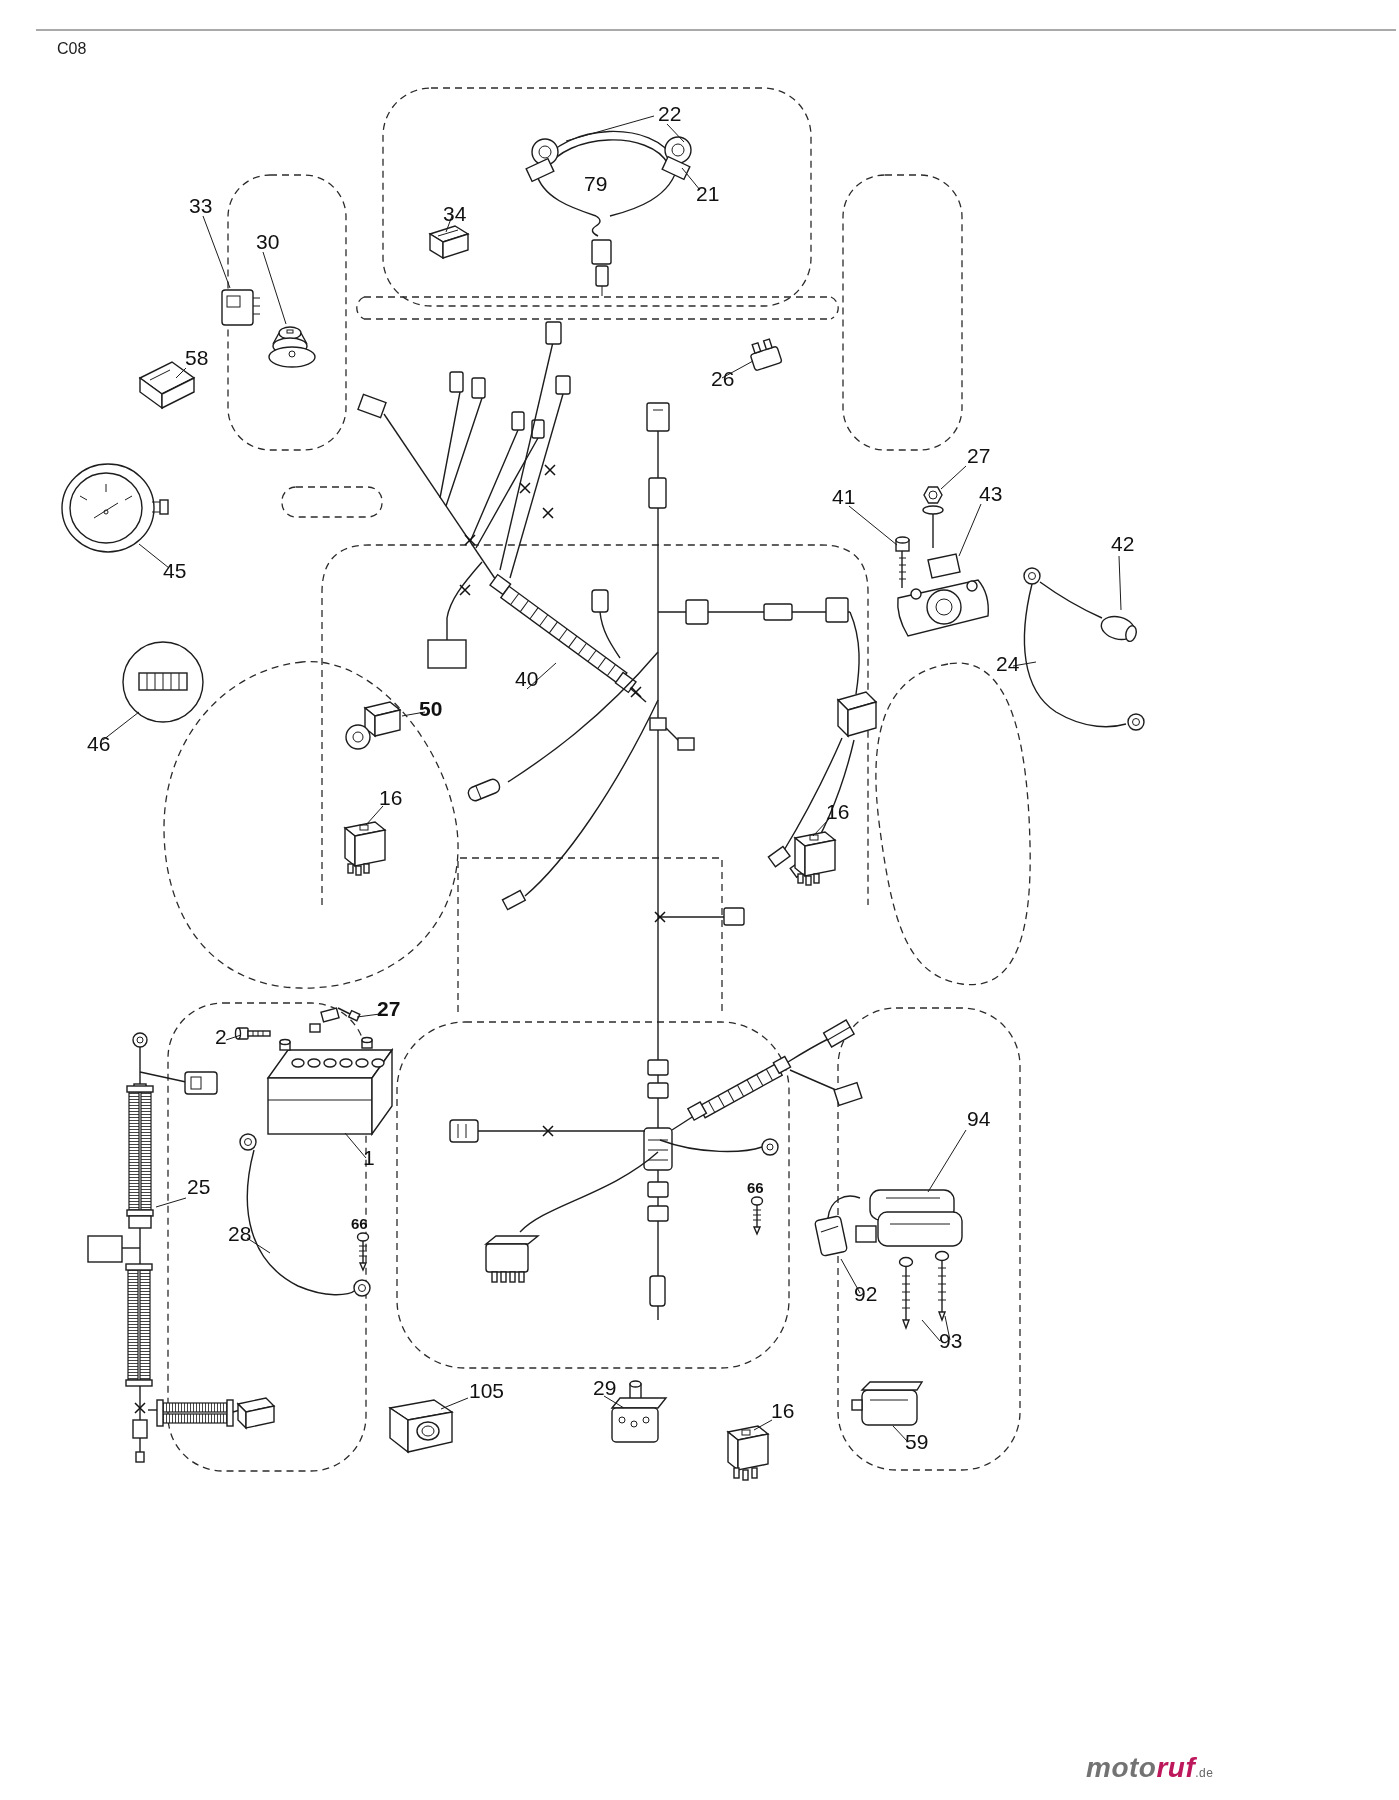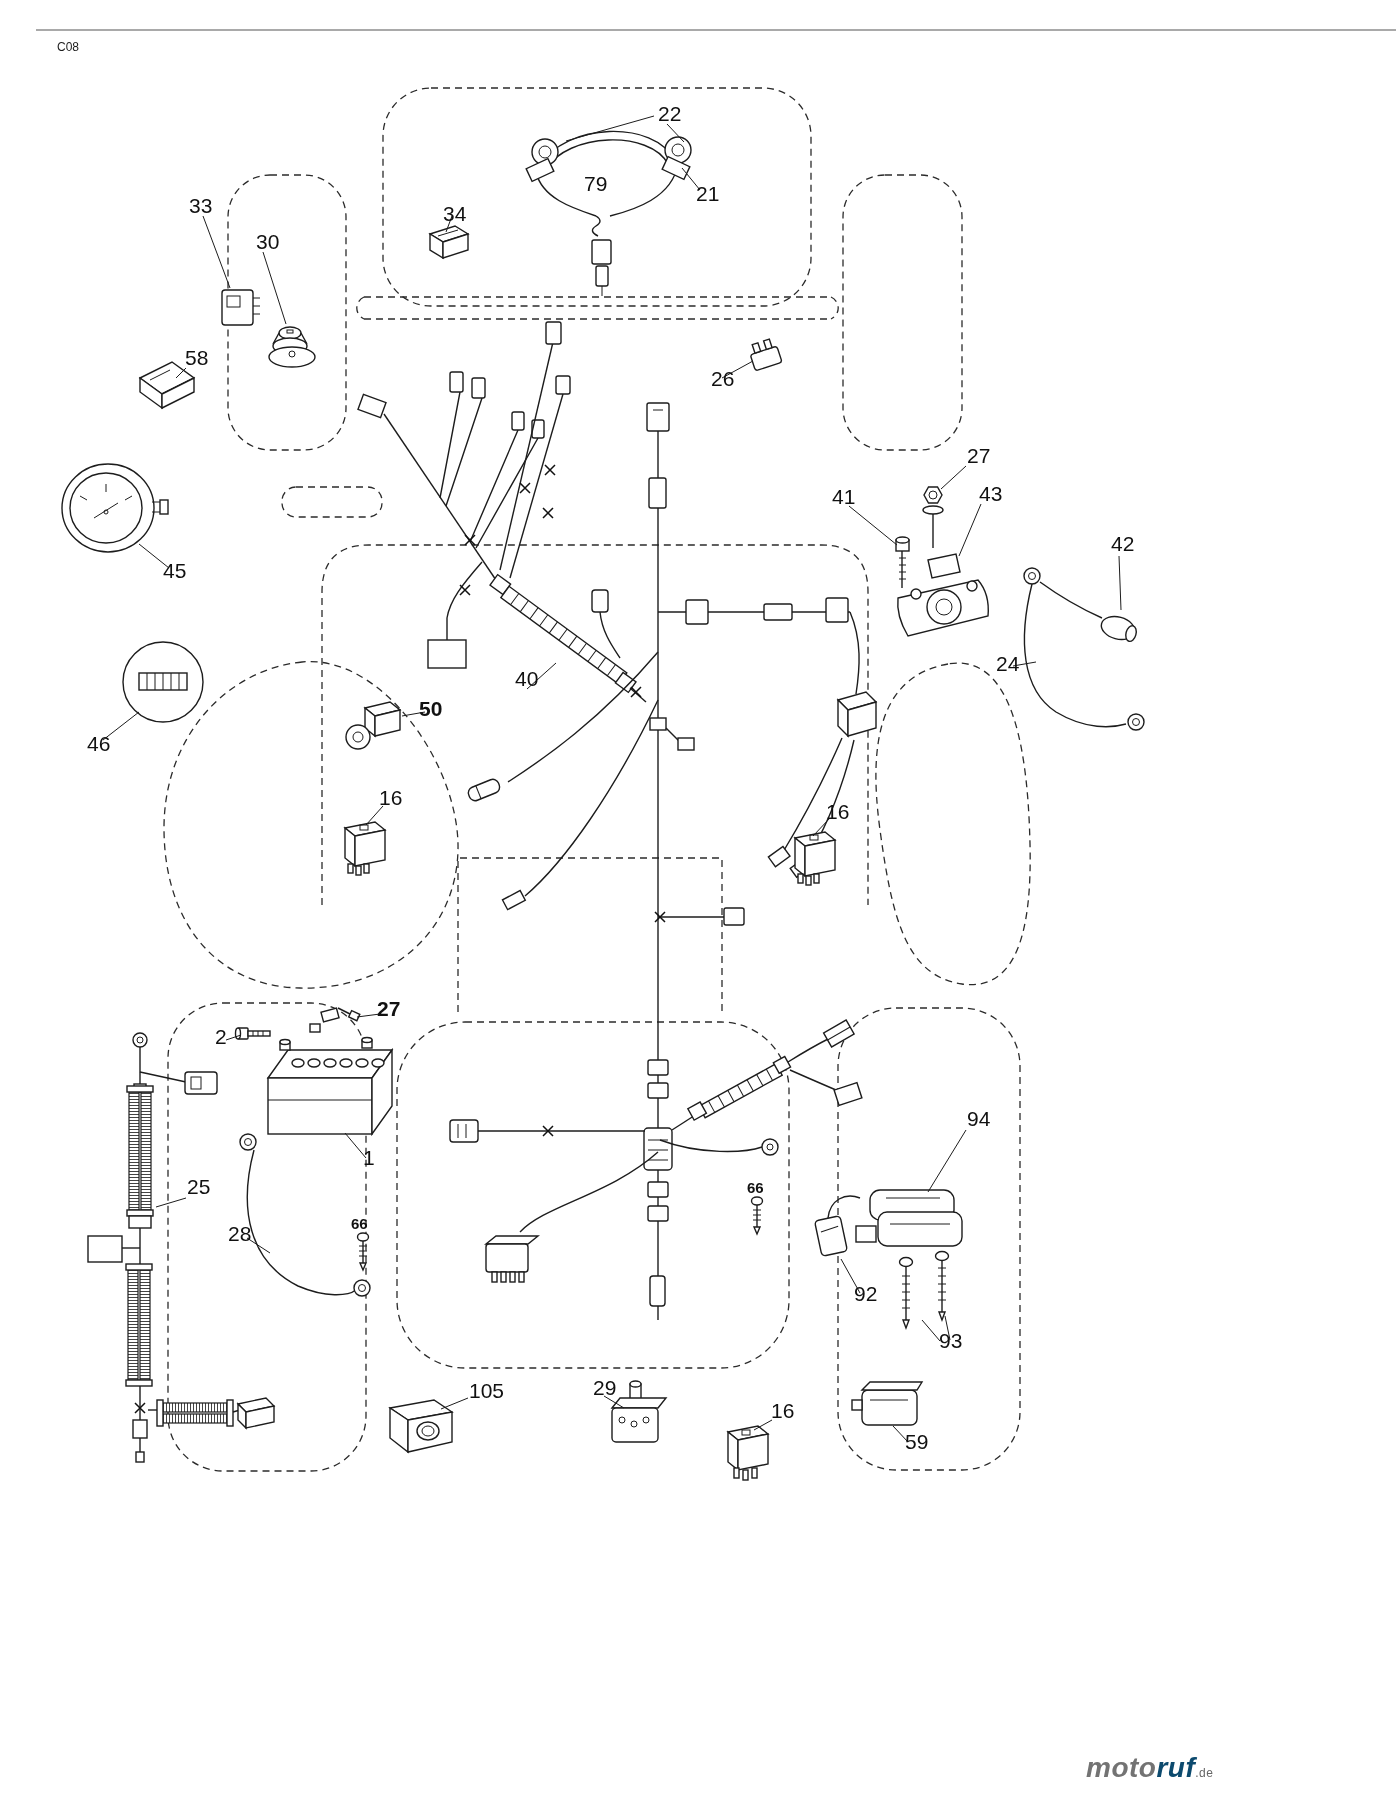--- a/index.html
+++ b/index.html
@@ -1,29 +1,29 @@
 <!DOCTYPE html>
 <html><head>
 <meta charset="utf-8">
 <style>
   html,body{margin:0;padding:0;background:#fff;}
   .page{position:relative;width:1399px;height:1800px;background:#ffffff;font-family:"Liberation Sans",sans-serif;overflow:hidden;}
-  .page-code{position:absolute;left:57px;top:40px;font-size:12px;color:#1c1c1c;}
+  .page-code{position:absolute;left:57px;top:40px;font-size:16px;color:#1c1c1c;}
   svg.diagram{position:absolute;left:0;top:0;width:1399px;height:1800px;}
   .dash{fill:none;stroke:#2b2b2b;stroke-width:1.3;stroke-dasharray:7 5;}
   .wire{fill:none;stroke:#1d1d1d;stroke-width:1.4;}
   .part{fill:#ffffff;stroke:#1d1d1d;stroke-width:1.4;}
   .thin{fill:none;stroke:#1d1d1d;stroke-width:1;}
   .leader{fill:none;stroke:#1d1d1d;stroke-width:1;}
   .labels text{font-family:"Liberation Sans",sans-serif;font-size:21px;fill:#111;}
   .labels text.bold{font-weight:bold;}
   .labels text.small{font-size:15px;font-weight:bold;}
   .watermark{position:absolute;left:1086px;top:1752px;font-weight:bold;font-style:italic;font-size:28px;letter-spacing:0.5px;}
   .watermark .p1{color:#737373;}
-  .watermark .p2{color:#0c4a6e;}
+  .watermark .p2{color:#be185d;}
   .watermark .suffix{font-size:12px;color:#666;font-style:normal;font-weight:normal;margin-top:39px;}
 </style>
 </head>
 <body>
 
 <div class="page">
   <div class="page-code">C08</div>
 
   <svg class="diagram" viewBox="0 0 1399 1800">
     <defs>

